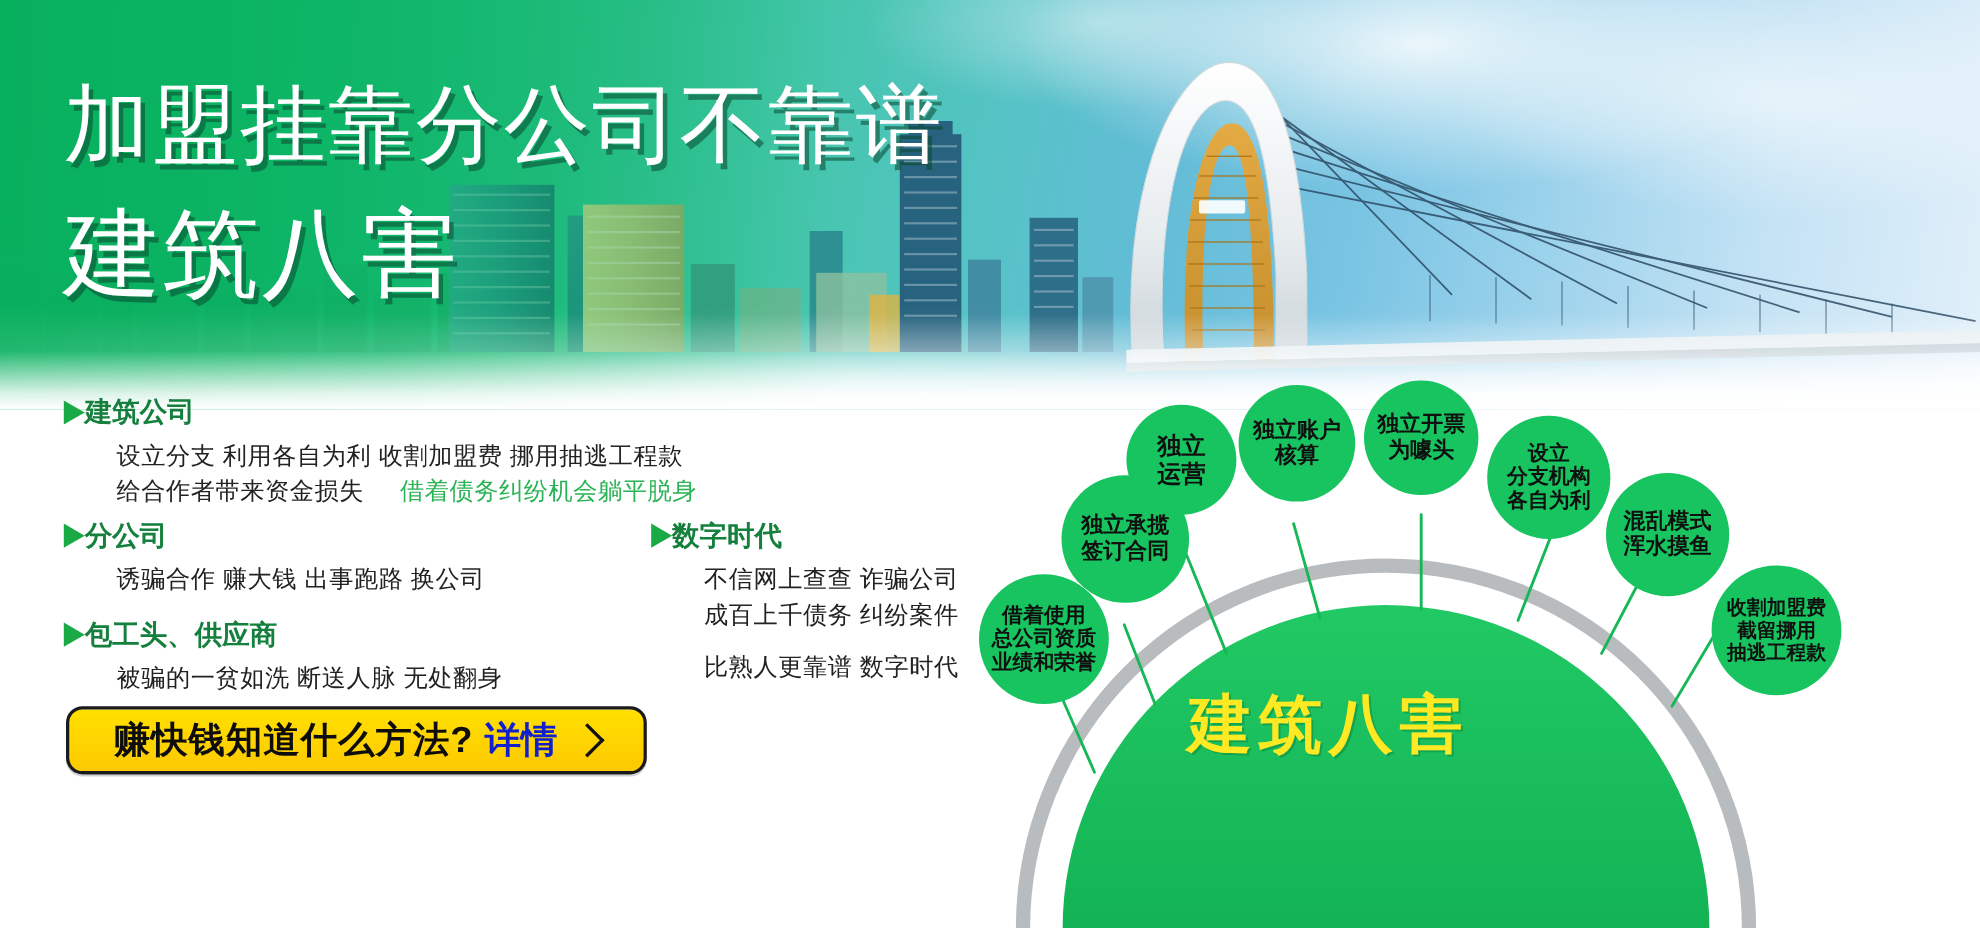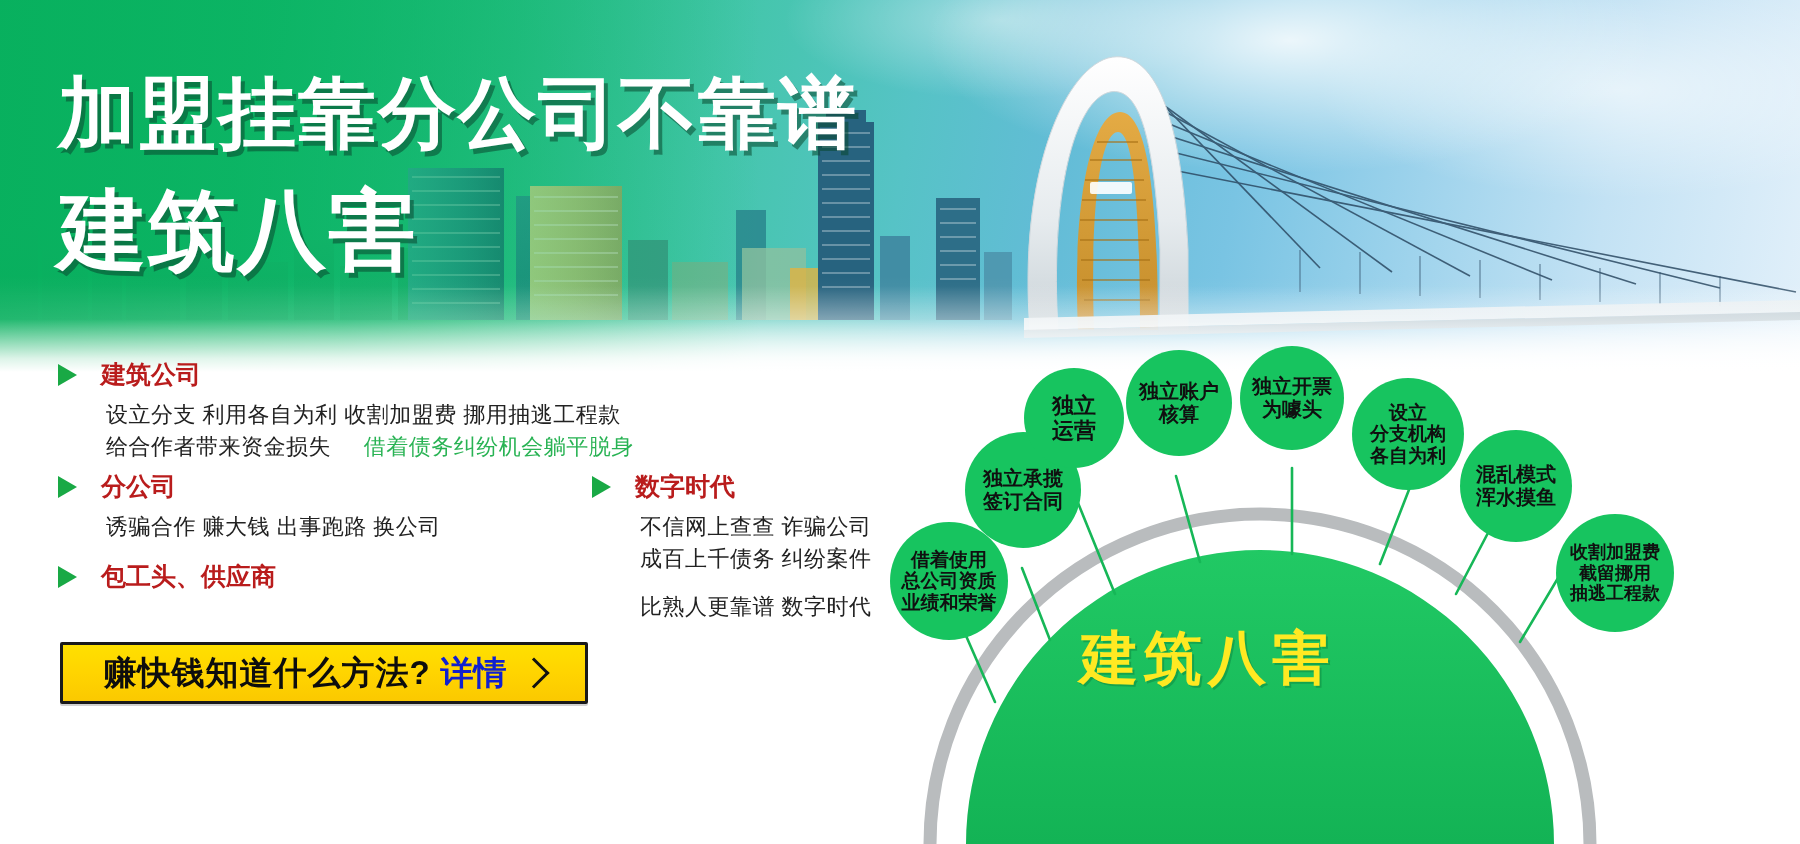--- a/index.html
+++ b/index.html
@@ -32,33 +32,33 @@
     position:absolute; left:0; bottom:0; width:100%; height:96px;
     background: linear-gradient(to bottom, rgba(255,255,255,0) 0%, rgba(255,255,255,.08) 45%, rgba(255,255,255,.85) 86%, #ffffff 100%);
   }
   .hero-greenwash {
     position:absolute; left:0; top:0; width:760px; height:372px;
     background: linear-gradient(to right, rgba(8,176,94,.92) 0%, rgba(10,180,100,.65) 45%, rgba(10,180,100,0) 100%);
   }
 
   
   .hero-title-1, .hero-title-2 {
-    position:absolute; color:#ffffff; font-weight:bold;
+    position:absolute; color:#ffffff; font-weight:normal;
     letter-spacing: 2px; white-space:nowrap;
     text-shadow: 4px 5px 0 rgba(10,72,48,.55);
   }
   .hero-title-1 { left:58px; top:62px; font-size:78px; }
   .hero-title-2 { left:58px; top:172px; font-size:88px; }
 
   
   .left-pane { position:absolute; left:0; top:372px; width:900px; height:472px; }
 
   .sec-head {
-    position:absolute; display:flex; align-items:center; gap:24px;
-    color:#b91c1c; font-size:25px; font-weight:bold; white-space:nowrap;
+    position:absolute; display:flex; align-items:center; gap:0;
+    color:#15803d; font-size:25px; font-weight:bold; white-space:nowrap;
   }
   .tri {
     width:0; height:0; border-left:19px solid #19a945;
     border-top:11px solid transparent; border-bottom:11px solid transparent;
     display:inline-block; flex:0 0 auto;
   }
   .body-line {
     position:absolute; color:#222; font-size:22px; white-space:nowrap;
     letter-spacing:.5px;
     margin-left:48px;
@@ -78,21 +78,21 @@
 
   .h-4 { left:592px; top:98px; }
   .l-4a { left:592px; top:140px; }
   .l-4b { left:592px; top:172px; }
   .l-4c { left:592px; top:220px; }
 
   
   .cta {
     position:absolute; left:60px; top:270px; width:528px; height:62px;
     background: linear-gradient(to bottom, #ffe000 0%, #ffd400 50%, #fbc900 100%);
-    border: 3px solid #1a1a1a; border-radius: 2px;
+    border: 3px solid #1a1a1a; border-radius: 15px;
     display:flex; align-items:center; justify-content:center; gap:10px;
     box-shadow: 0 2px 0 rgba(0,0,0,.18);
     cursor:pointer;
   }
   .cta-main { font-size:33px; font-weight:bold; color:#0d0d0d; white-space:nowrap; letter-spacing:1px; }
   .cta-link { font-size:33px; font-weight:bold; color:#1020cf; white-space:nowrap; }
   .cta-chev { width:22px; height:22px; border-top:3px solid #111; border-right:3px solid #111;
               transform: rotate(45deg); margin-left:6px; }
 
   
@@ -290,20 +290,21 @@
     <div class="sec-head h-2">
       <span class="tri"></span>
       <span>分公司</span>
     </div>
     <div class="body-line l-2a">诱骗合作 赚大钱     出事跑路 换公司</div>
 
     <div class="sec-head h-3">
       <span class="tri"></span>
       <span>包工头、供应商</span>
     </div>
+    <div class="body-line l-3a">被骗的一贫如洗  断送人脉  无处翻身</div>
 
     <div class="sec-head h-4">
       <span class="tri"></span>
       <span>数字时代</span>
     </div>
     <div class="body-line l-4a">不信网上查查 诈骗公司</div>
     <div class="body-line l-4b">成百上千债务 纠纷案件</div>
     <div class="body-line l-4c">比熟人更靠谱 数字时代</div>
 
     <div class="cta">

